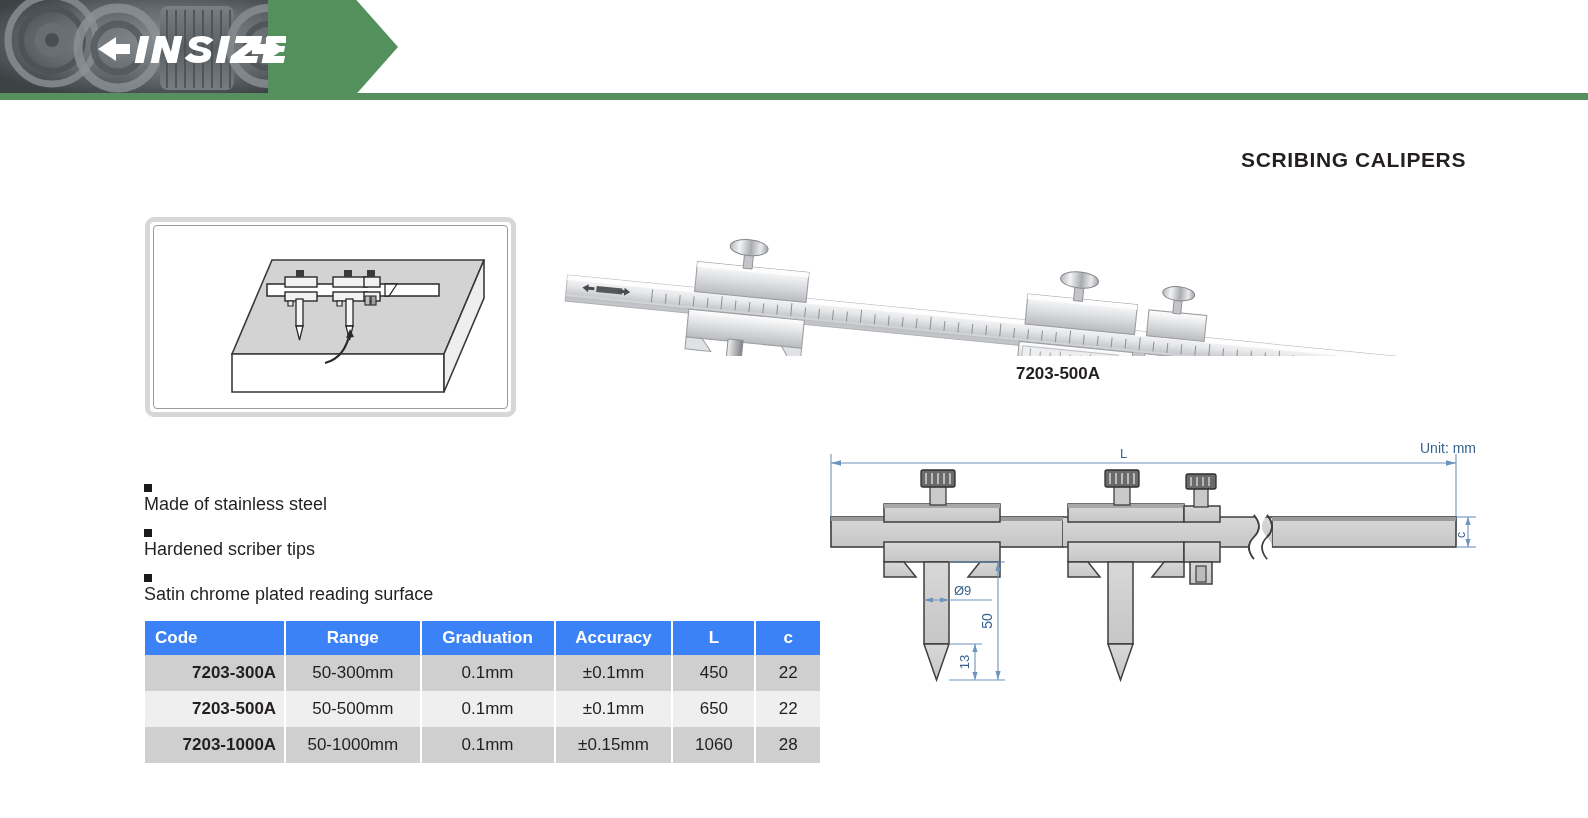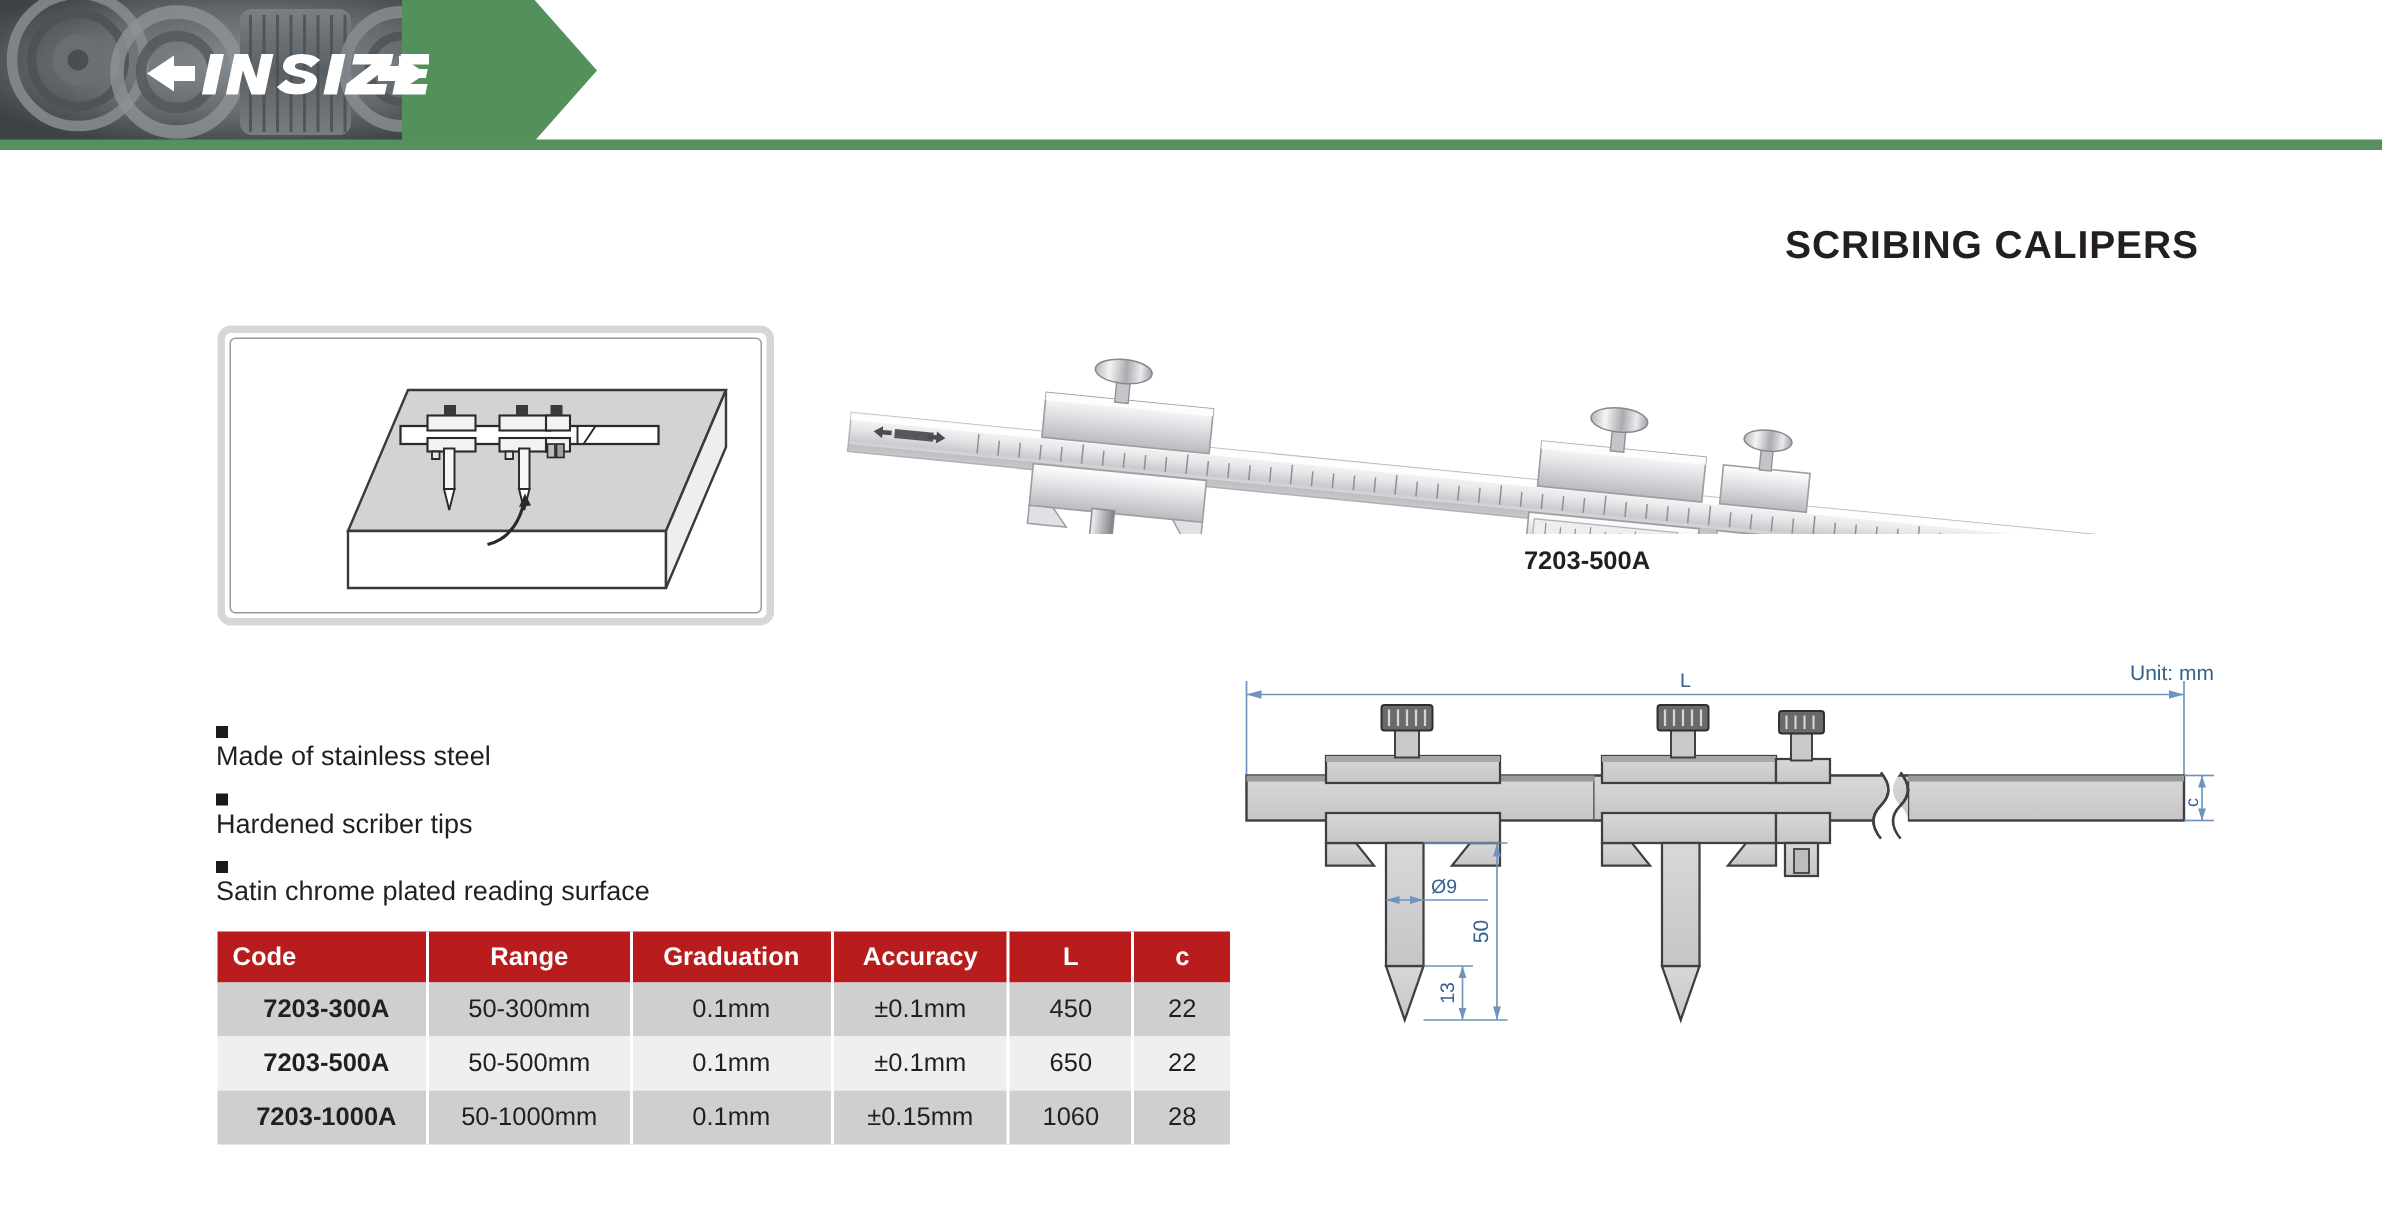--- a/index.html
+++ b/index.html
@@ -34,21 +34,21 @@
     display:flex;align-items:center;justify-content:center;
   }
   .green-rule{
     position:absolute;left:0;top:93px;width:1588px;height:7px;
     background:#55905e;
   }
 
   
   .page-title{
     position:absolute;right:122px;top:148px;
-    font-size:26px;font-weight:bold;letter-spacing:.6px;
+    font-size:21px;font-weight:bold;letter-spacing:.6px;
     color:#231f20;text-align:center;white-space:nowrap;
   }
 
   
   .illus-box{
     position:absolute;left:145px;top:217px;width:371px;height:200px;
     background:#ffffff;
     border:5px solid #d7d7d7;
     border-radius:9px;
     box-sizing:border-box;
@@ -85,37 +85,37 @@
   .unit-note{
     position:absolute;left:620px;top:628px;width:200px;
     text-align:right;font-size:16px;font-weight:bold;color:#231f20;
   }
   .spec-table{
     position:absolute;left:145px;top:621px;
     border-collapse:collapse;
     width:675px;
   }
   .spec-table th{
-    background:#b91c1c;color:#ffffff;
+    background:#3b82f6;color:#ffffff;
     font-size:17px;font-weight:bold;
     height:34px;
     border-right:2px solid #ffffff;
     padding:0 10px;
     white-space:nowrap;
   }
   .spec-table th:last-child{border-right:none;}
   .spec-table th.col-code{text-align:left;}
   .spec-table td{
     font-size:17px;color:#231f20;
     height:36px;text-align:center;
     border-right:2px solid #ffffff;
     padding:0 8px;white-space:nowrap;
   }
   .spec-table td:last-child{border-right:none;}
-  .spec-table td.cell-code{font-weight:bold;text-align:center;padding-left:14px;}
+  .spec-table td.cell-code{font-weight:bold;text-align:right;padding-left:14px;}
   .spec-table tr.row-odd td{background:#cfcfcf;}
   .spec-table tr.row-even td{background:#efefef;}
 
   
   .draw{
     position:absolute;left:820px;top:432px;width:660px;height:262px;
   }
   .unit-mm{
     position:absolute;right:4px;top:8px;
     font-size:14px;color:#36618e;white-space:nowrap;

